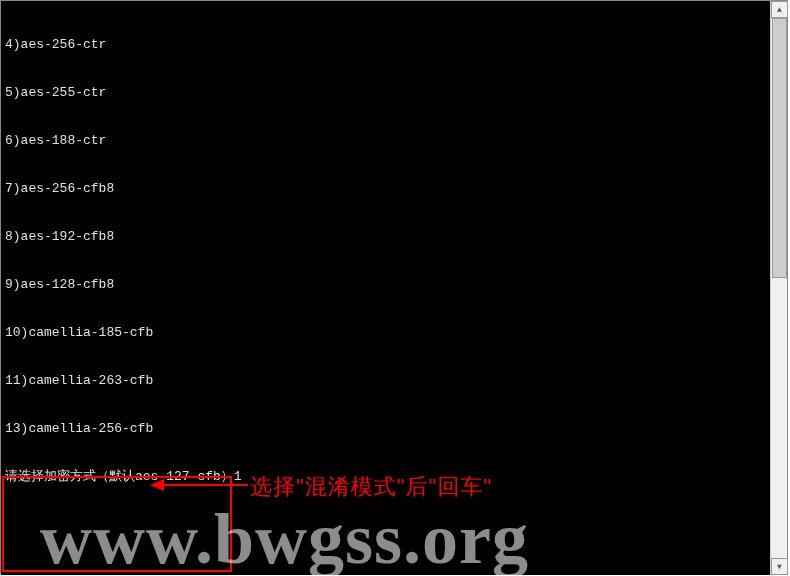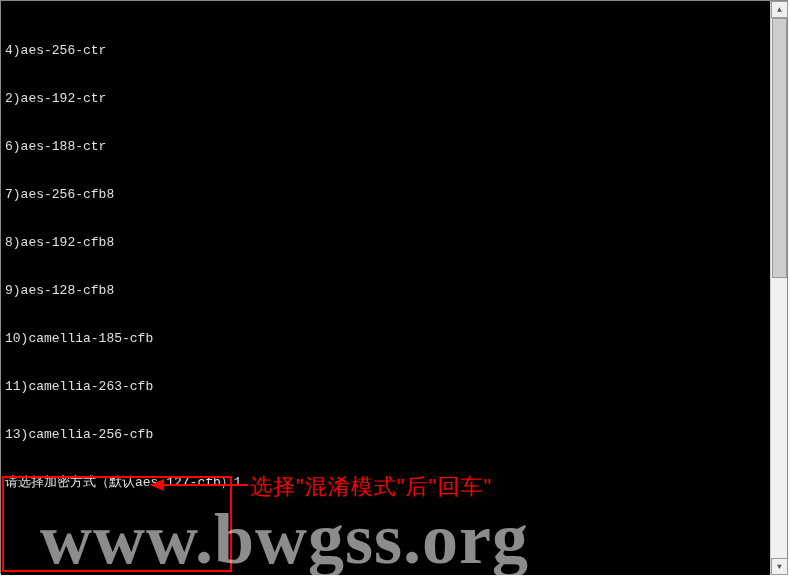--- a/index.html
+++ b/index.html
@@ -23,21 +23,21 @@
     .terminal {
       position: absolute;
       top: 0;
       left: 0;
       width: 770px;
       height: 574px;
       background: #000;
       color: #e0e0e0;
       font-size: 13px;
       line-height: 16px;
-      padding: 10px 4px;
+      padding: 4px 4px;
       white-space: pre;
       overflow: hidden;
     }
     .scrollbar {
       position: absolute;
       right: 0;
       top: 0;
       width: 17px;
       height: 574px;
       background: #f0f0f0;
@@ -109,21 +109,21 @@
       text-align: center;
     }
     .line { display: block; }
   </style>
 </head>
 <body>
 
 <div class="terminal-wrapper">
   <div class="terminal">
     <span class="line">4)aes-256-ctr</span>
-    <span class="line">2)aes-192-ctr</span>
+    <span class="line">5)aes-255-ctr</span>
     <span class="line">6)aes-188-ctr</span>
     <span class="line">7)aes-256-cfb8</span>
     <span class="line">8)aes-192-cfb8</span>
     <span class="line">9)aes-128-cfb8</span>
     <span class="line">10)camellia-185-cfb</span>
     <span class="line">11)camellia-263-cfb</span>
     <span class="line">13)camellia-256-cfb</span>
     <span class="line">请选择加密方式（默认aes-127-cfb）1</span>
     <span class="line"></span>
     

